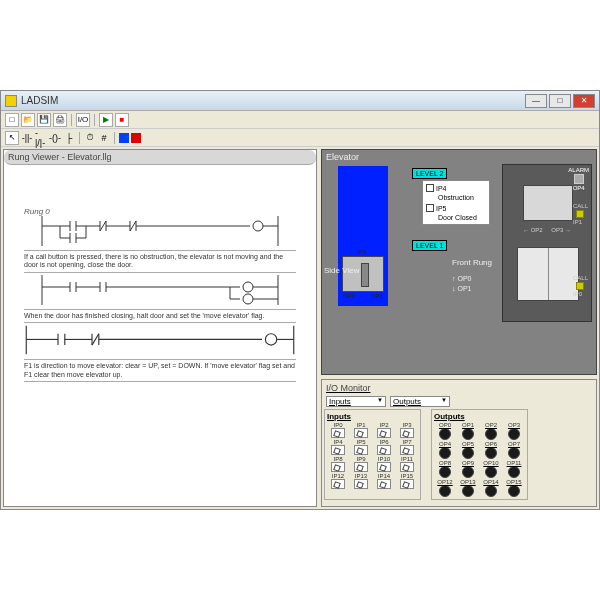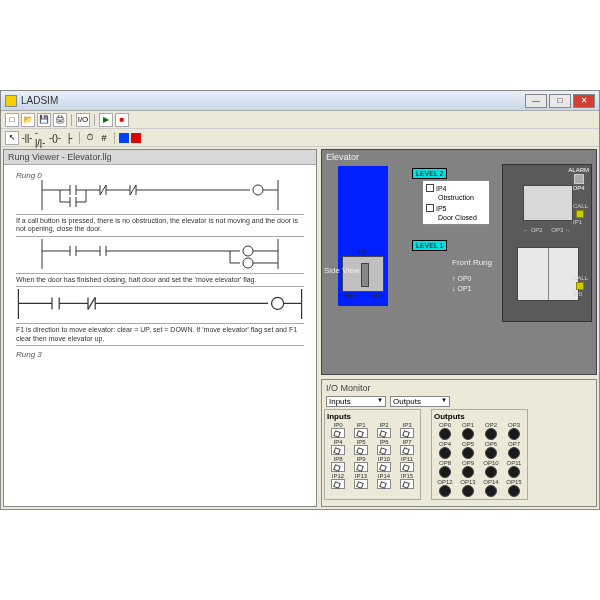--- a/index.html
+++ b/index.html
@@ -11,26 +11,26 @@
 .win-btns { display: flex; gap: 2px; }
 .win-btn { width: 22px; height: 14px; border: 1px solid #888; background: #e8e8e8; font-size: 8px; display: flex; align-items: center; justify-content: center; }
 .win-btn.close { background: #d04030; color: #fff; }
 .menubar { height: 16px; background: #f0f0f0; display: flex; gap: 10px; padding: 0 6px; align-items: center; font-size: 9px; border-bottom: 1px solid #ccc; }
 .toolbar { height: 18px; background: #ece9d8; display: flex; gap: 2px; padding: 1px 4px; border-bottom: 1px solid #ccc; align-items: center; }
 .tb-btn { width: 14px; height: 14px; border: 1px solid #aaa; background: #fff; font-size: 8px; display: flex; align-items: center; justify-content: center; }
 .tb-sep { width: 1px; height: 12px; background: #aaa; margin: 0 2px; }
 .tb-block { width: 12px; height: 12px; display: flex; align-items: center; justify-content: center; }
 .main { flex: 1; display: flex; overflow: hidden; }
 .left-panel { flex: 1; background: #fff; border: 1px solid #888; margin: 2px; display: flex; flex-direction: column; overflow: hidden; }
-.panel-title { background: #d8d8d8; padding: 2px 4px; font-size: 9px; border-bottom: 1px solid #aaa; color: #444; }
-.rung-content { flex: 1; overflow-y: auto; padding: 2px 12px; font-size: 8px; color: #333; }
+.panel-title { background: #d8d8d8; padding: 2px 4px; font-size: 9px; border-bottom: 1px solid #aaa; color: #444; border-radius: 7px; }
+.rung-content { flex: 1; overflow-y: auto; padding: 2px 20px; font-size: 8px; color: #333; margin-top: 36px; }
 .rung-label { font-style: italic; color: #555; margin-top: 4px; }
 .ladder-svg { width: 100%; height: 30px; }
 .rung-text { border-top: 1px solid #aaa; border-bottom: 1px solid #aaa; padding: 2px 0; margin: 2px 0; font-size: 7px; line-height: 1.2; }
-.right-col { width: 280px; display: flex; flex-direction: column; }
+.right-col { width: 280px; display: flex; flex-direction: column; text-decoration: underline; }
 .elevator-panel { flex: 1; background: #828282; border: 1px solid #444; margin: 2px; position: relative; }
 .elev-title { position: absolute; top: 2px; left: 4px; font-size: 9px; color: #eee; }
 .side-view { position: absolute; left: 6px; top: 16px; width: 80px; height: 150px; }
 .shaft { position: absolute; left: 10px; top: 0; width: 50px; height: 140px; background: #0020ff; }
 .car { position: absolute; left: 14px; top: 90px; width: 42px; height: 36px; background: #c0c0c0; border: 1px solid #444; }
 .car-door { position: absolute; left: 18px; top: 6px; width: 8px; height: 24px; background: #888; border: 1px solid #444; }
 .car-label { position: absolute; font-size: 6px; color: #222; }
 .view-label { position: absolute; font-size: 8px; color: #eee; }
 .level-tag { position: absolute; background: #00e0e0; color: #000; font-size: 7px; padding: 1px 3px; border: 1px solid #000; }
 .checkbox-area { position: absolute; left: 100px; top: 30px; background: #fff; border: 1px solid #888; padding: 3px; font-size: 7px; width: 68px; }
@@ -159,21 +159,20 @@
           <line x1="36" y1="12" x2="60" y2="12" stroke="#333"></line>
             <line x1="60" y1="7" x2="60" y2="17" stroke="#333"></line>
             <line x1="66" y1="7" x2="66" y2="17" stroke="#333"></line>
             <line x1="60" y1="17" x2="66" y2="7" stroke="#333"></line>
           <line x1="66" y1="12" x2="210" y2="12" stroke="#333"></line>
             <circle cx="218" cy="12" r="5" fill="none" stroke="#333"></circle>
             <line x1="223" y1="12" x2="238" y2="12" stroke="#333"></line>
         </svg>
         <div class="rung-text">F1 is direction to move elevator: clear = UP, set = DOWN. If 'move elevator' flag set and F1 clear then move elevator up.</div>
 
-        <div class="rung-label">Rung 3</div>
       </div>
     </div>
 
     <div class="right-col">
       <div class="elevator-panel">
         <div class="elev-title">Elevator</div>
         <div class="side-view">
           <div class="shaft"></div>
           <div class="car">
             <div class="car-door"></div>

